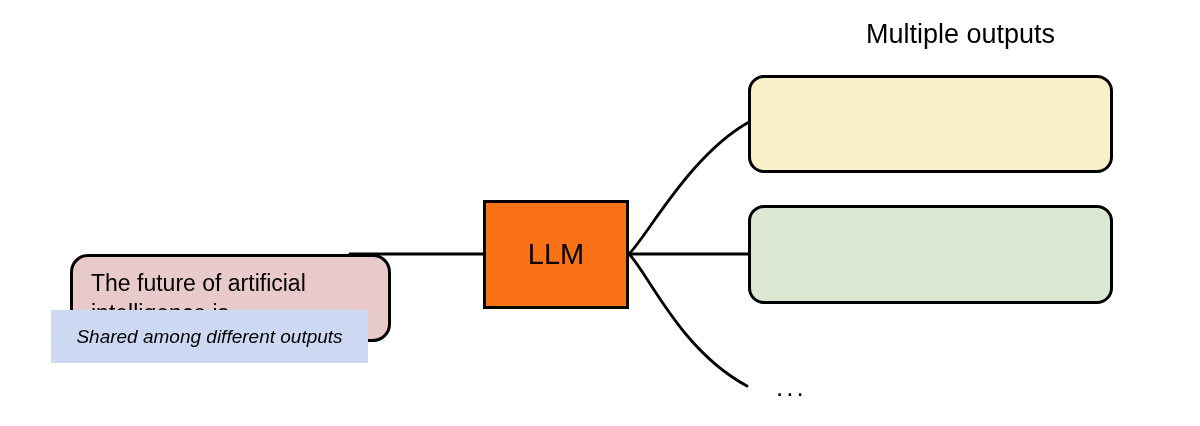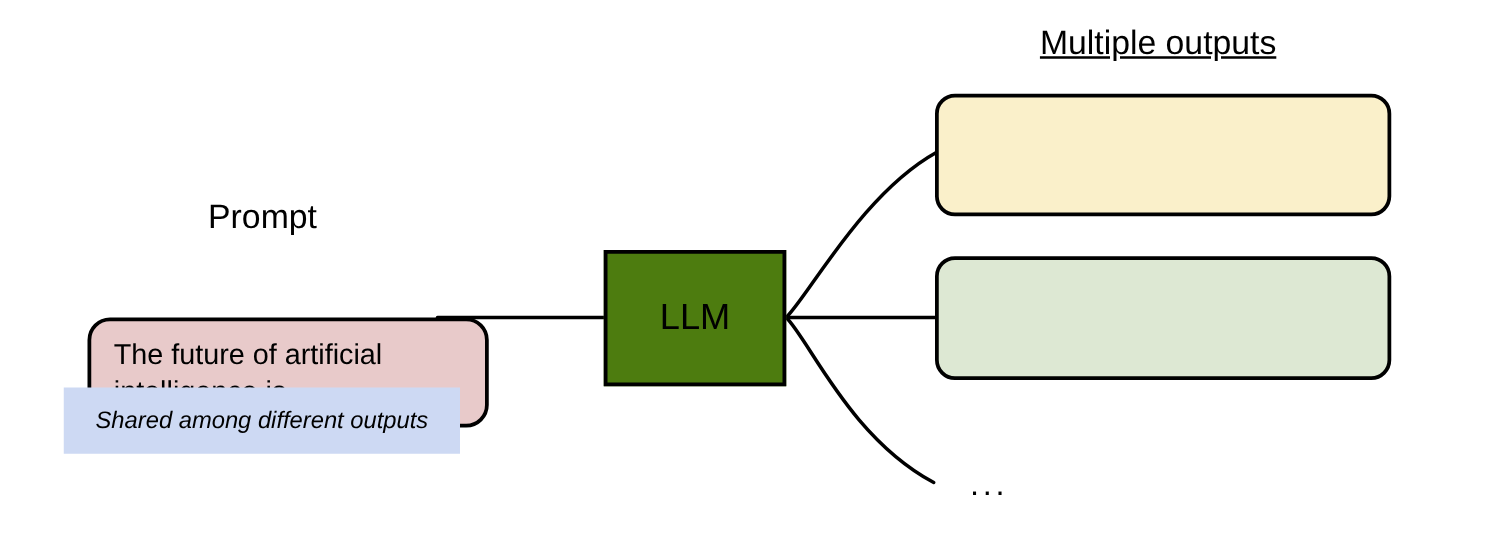--- a/index.html
+++ b/index.html
@@ -77,24 +77,23 @@
     font-size: 27px;
     color: #000000;
     text-align: center;
   }
   .prompt-title {
     left: 70px;
     top: 158px;
     width: 280px;
   }
   .outputs-title {
-    left: 744px;
+    left: 778px;
     top: 19px;
     width: 365px;
-    text-decoration: underline;
   }
   .shared-note {
     position: absolute;
     left: 51px;
     top: 310px;
     width: 317px;
     height: 53px;
     display: flex;
     align-items: center;
     justify-content: center;
@@ -116,29 +115,28 @@
 
 <div class="canvas">
 
   <svg class="connectors" viewBox="0 0 1200 426">
     <path d="M 350 254 L 483 254"></path>
     <path d="M 629 254 C 648 235, 690 155, 749 122"></path>
     <path d="M 629 254 L 748 254"></path>
     <path d="M 629 254 C 648 273, 680 350, 747 386"></path>
   </svg>
 
-  <div class="diagram-title prompt-title">Prompt</div>
 
   <div class="box rounded prompt-box" style="background-color: rgb(232, 202, 202);">
     <span>The future of artificial intelligence is</span>
   </div>
 
   <div class="shared-note" style="background-color: rgb(205, 217, 243);">Shared among different outputs</div>
 
-  <div class="box llm-box" style="background-color: #4d7c0f;">
+  <div class="box llm-box" style="background-color: #f97316;">
     <span>LLM</span>
   </div>
 
   <div class="diagram-title outputs-title">Multiple outputs</div>
 
   <div class="box output-box-1" style="background-color: rgb(250, 240, 202);"></div>
 
   <div class="box output-box-2" style="background-color: rgb(221, 232, 211);"></div>
 
   <div class="ellipsis">...</div>

